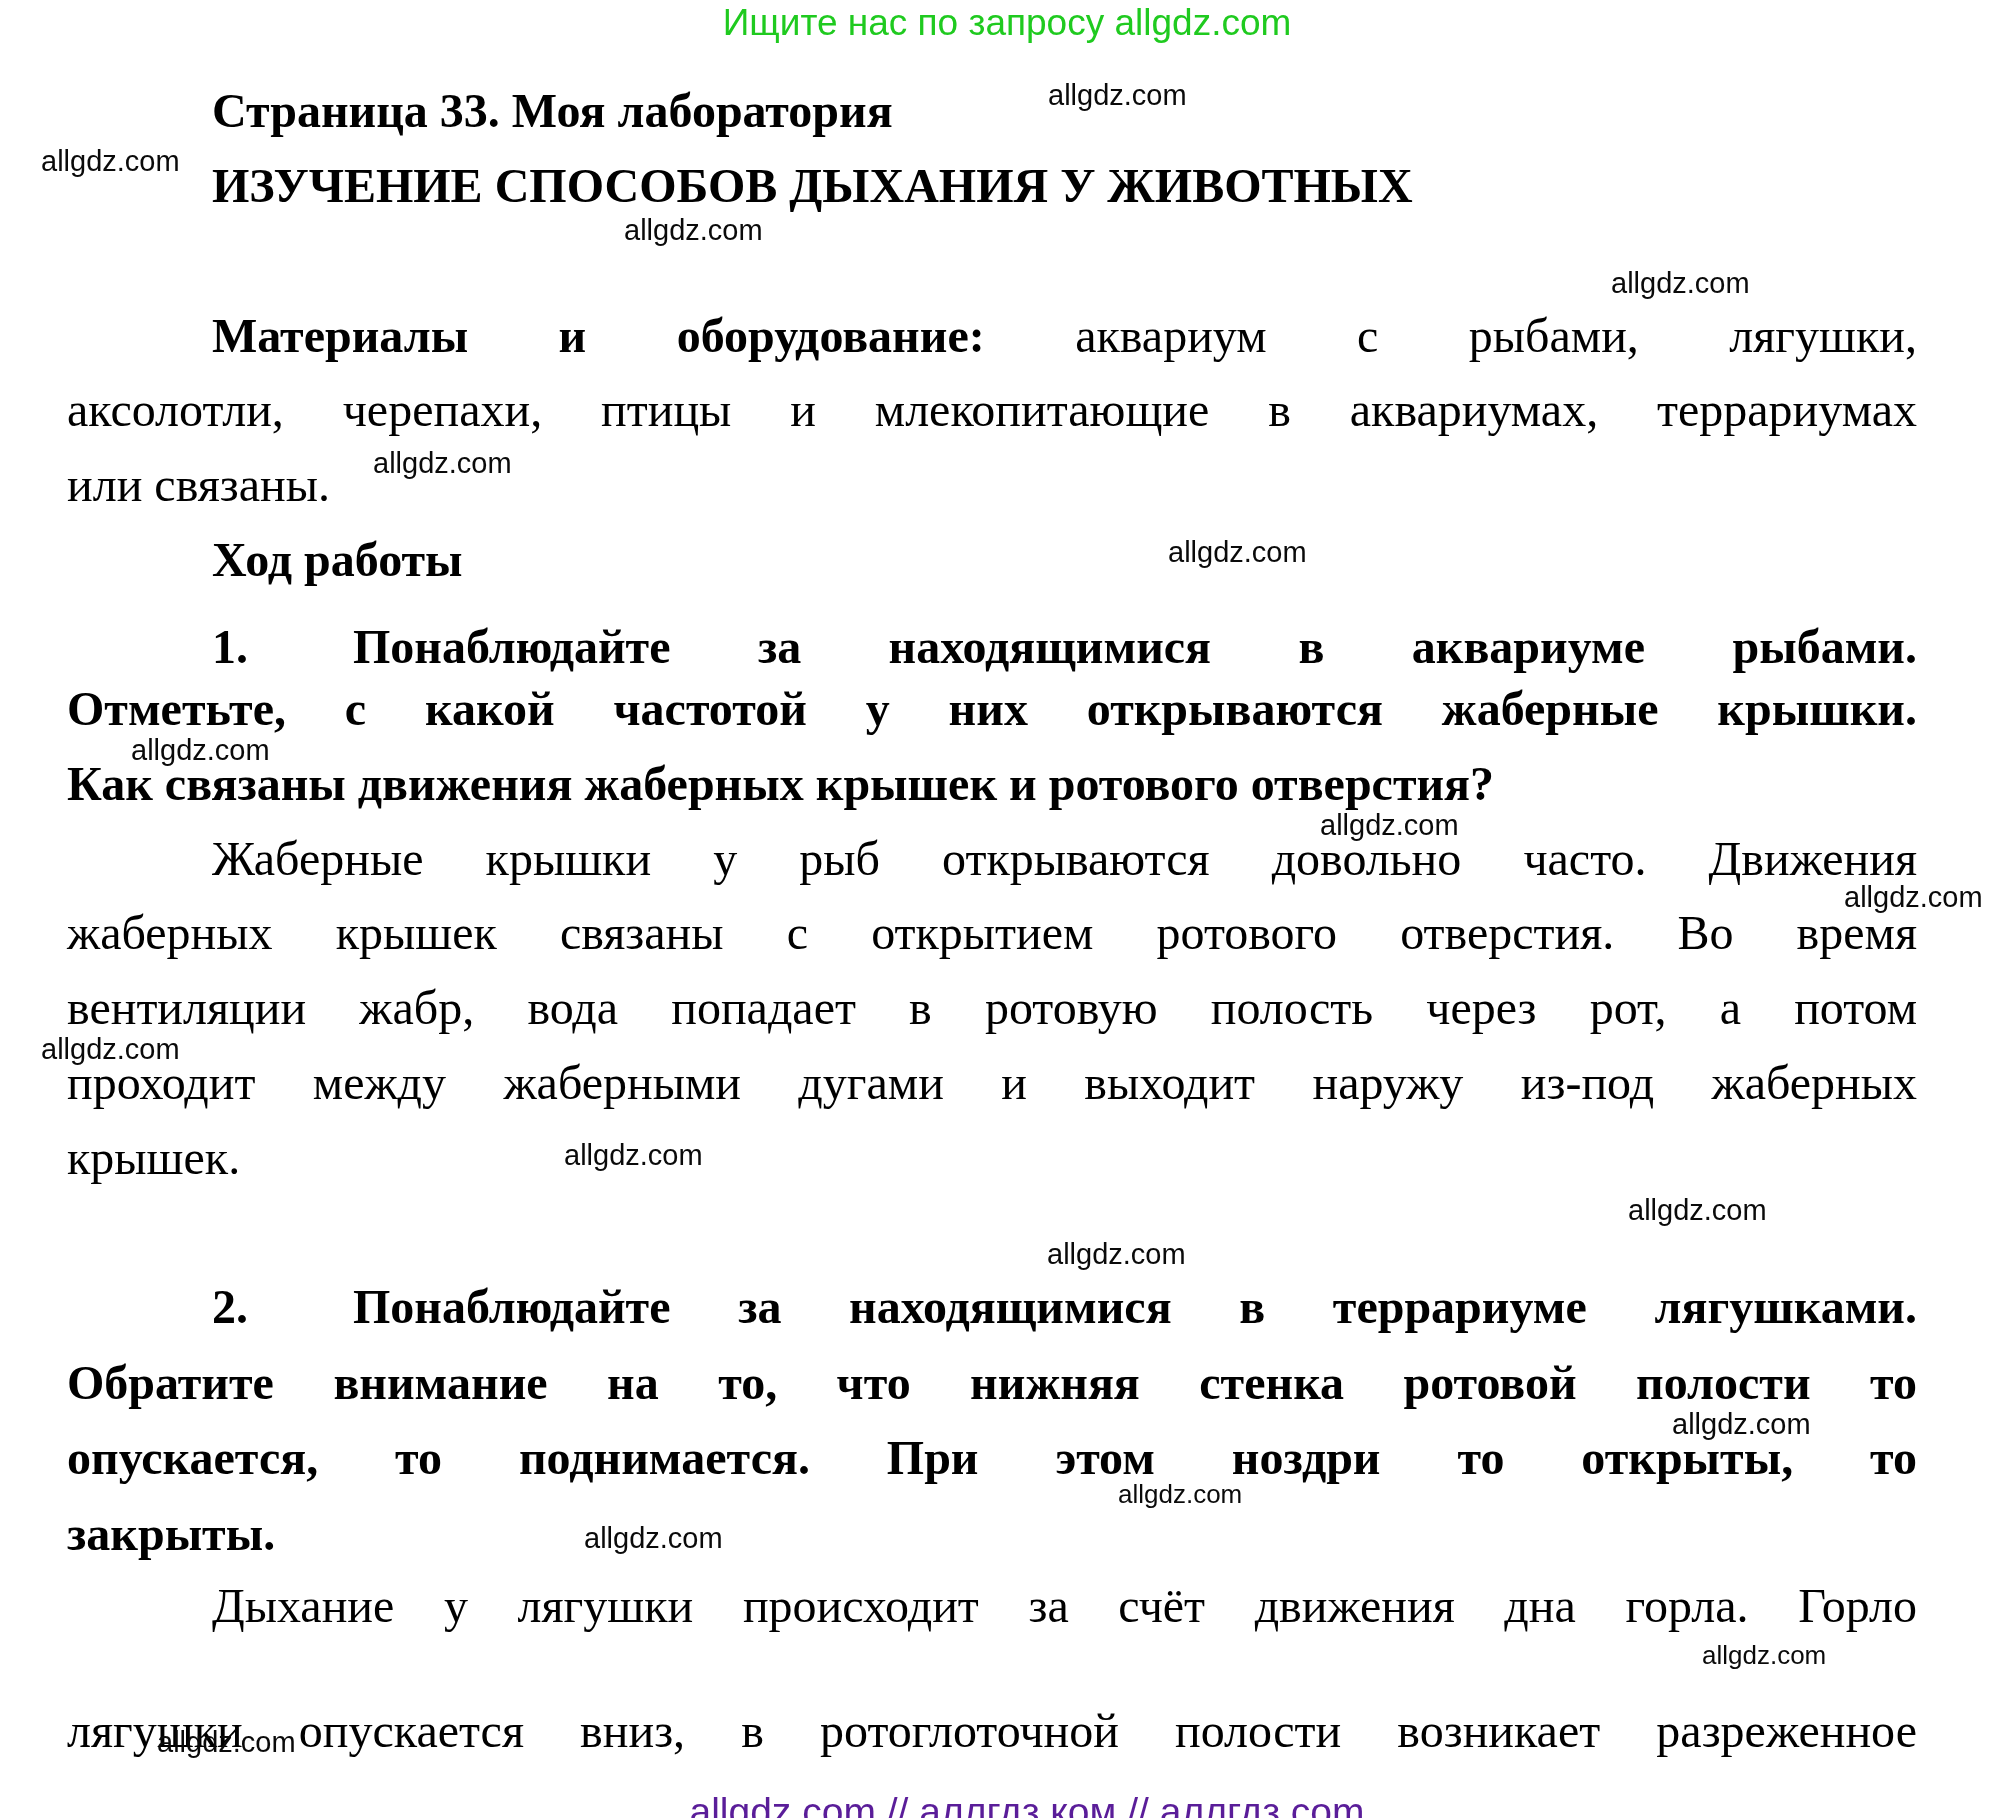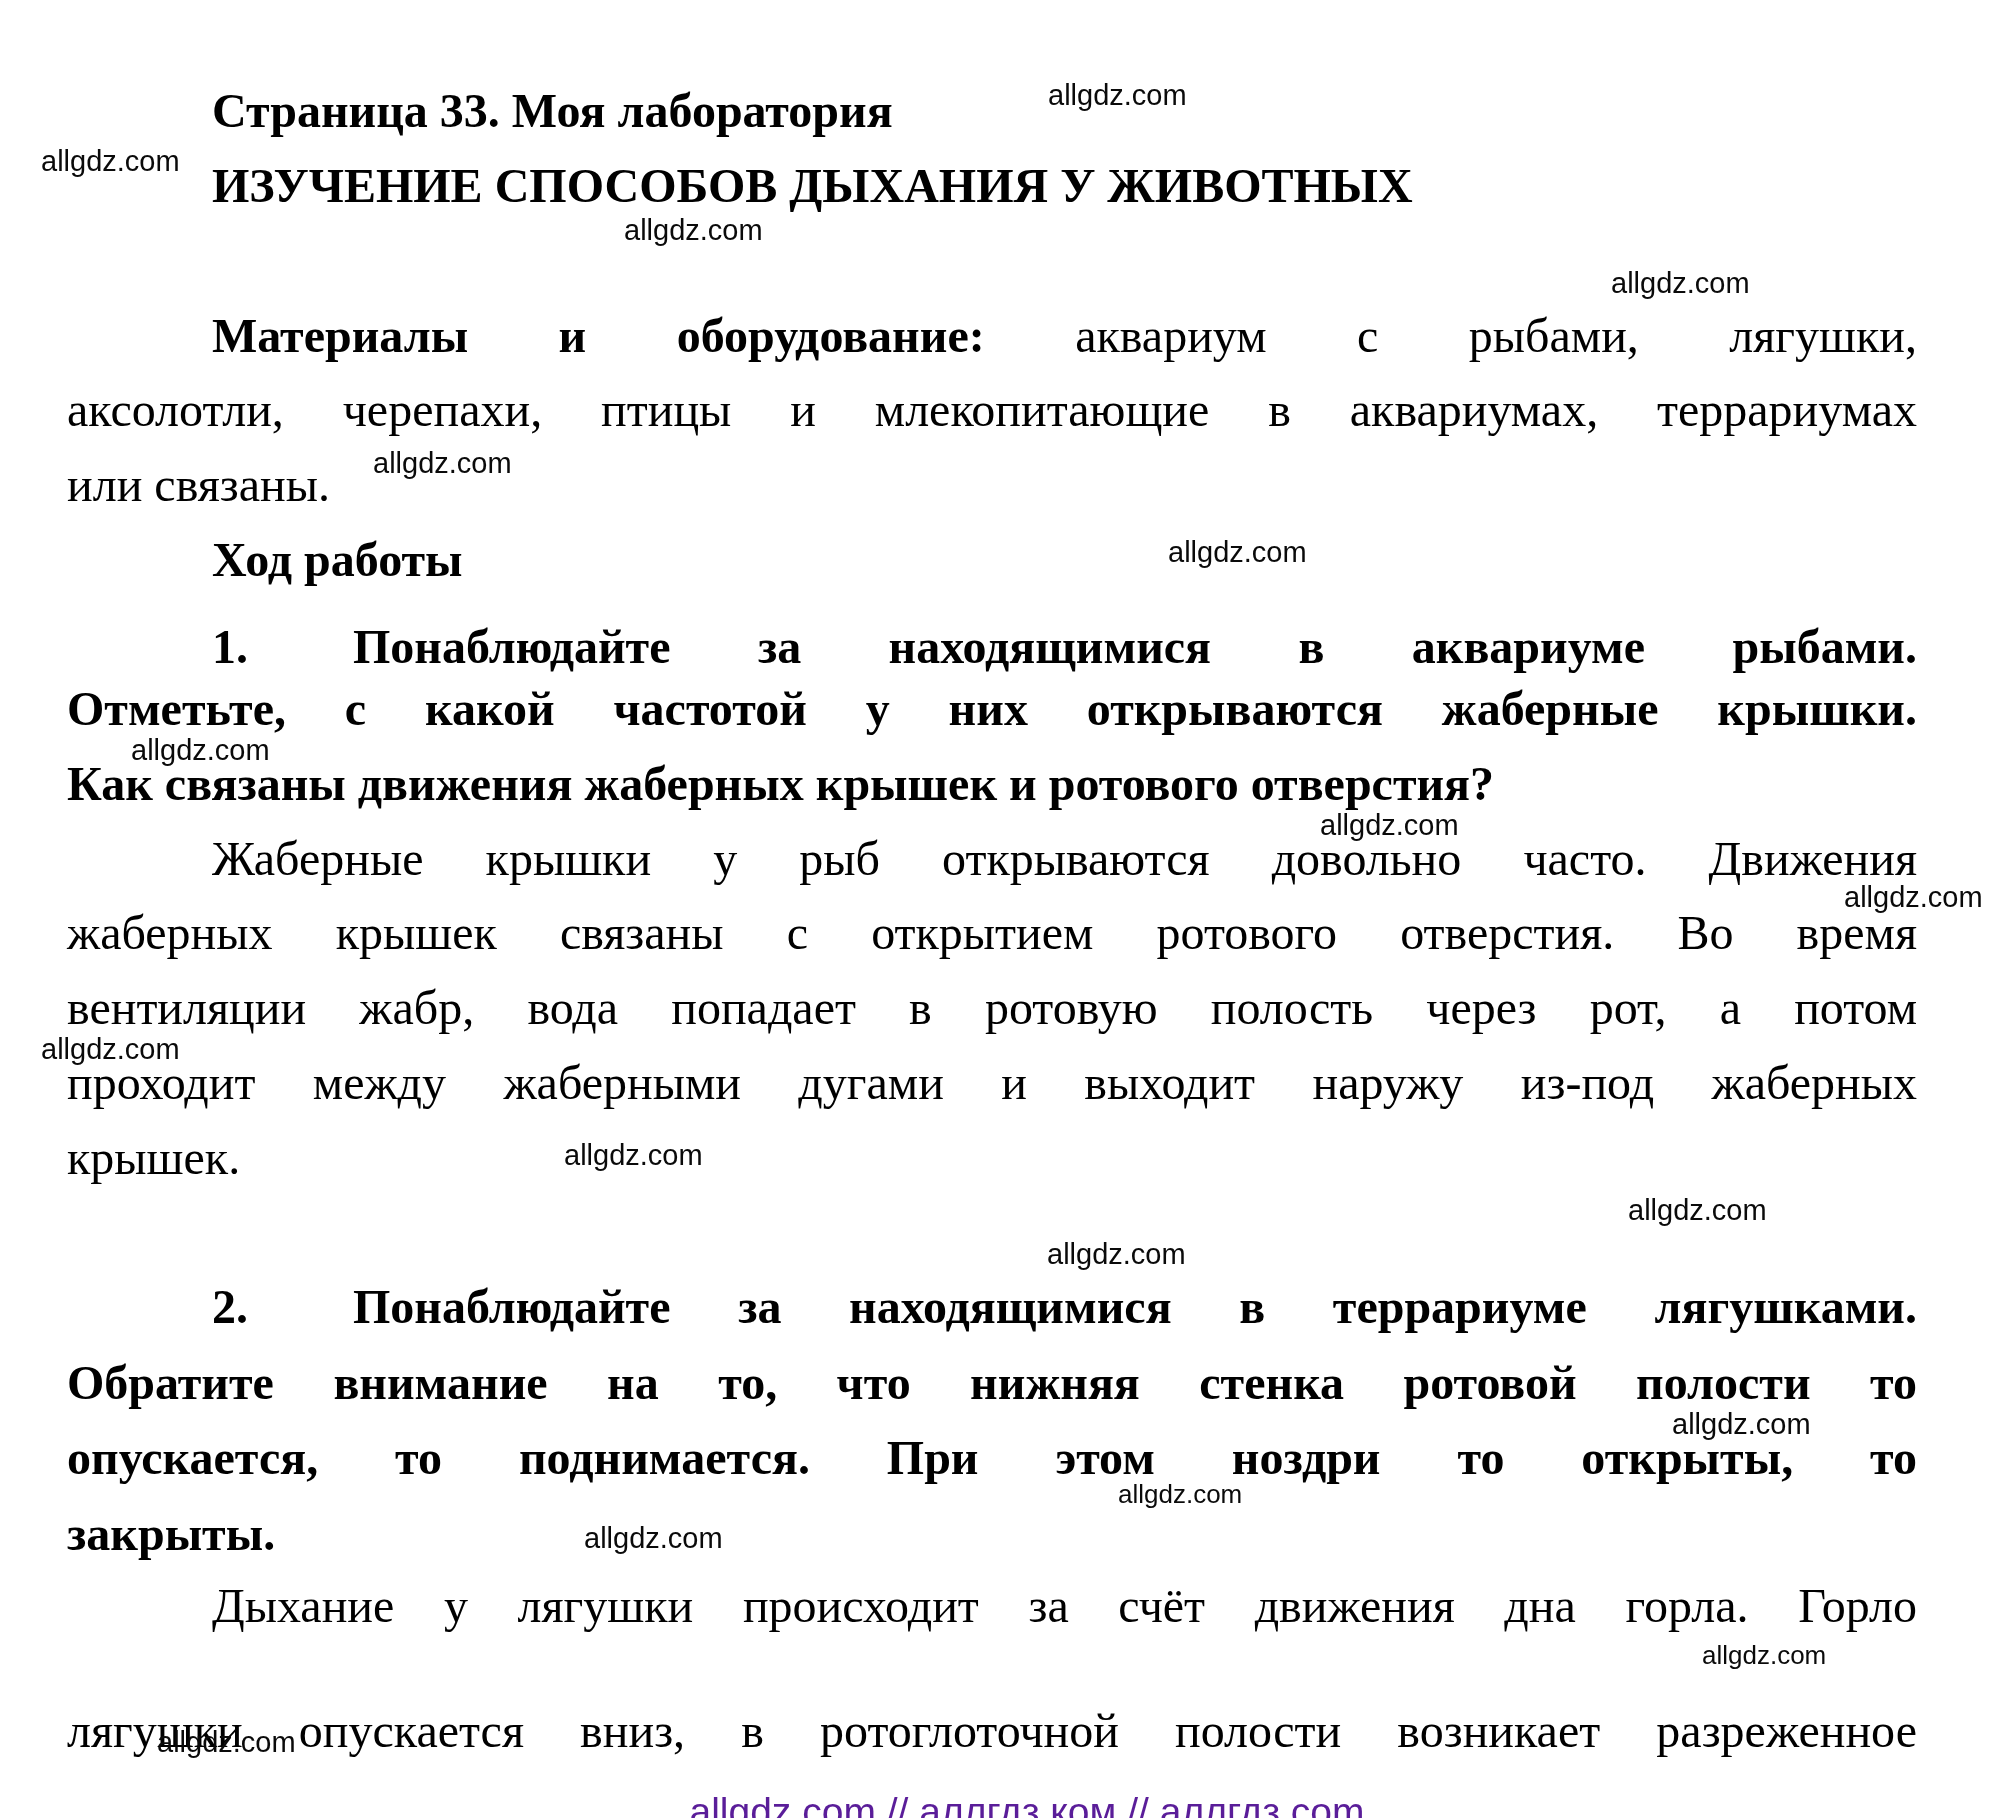--- a/index.html
+++ b/index.html
@@ -54,20 +54,21 @@
     color: var(--banner-bottom, #5a1d99);
     white-space: nowrap;
     margin-left: 20px;
   }
 </style>
 </head>
 <body>
 
 <div class="page">
 
+  <div class="banner-top">Ищите нас по запросу allgdz.com</div>
 
   <div class="t bold" style="left:212px; top:83px;">Страница 33. Моя лаборатория</div>
   <div class="t bold" style="left:212px; top:158px;">ИЗУЧЕНИЕ СПОСОБОВ ДЫХАНИЯ У ЖИВОТНЫХ</div>
 
 
   <div class="t just" style="left:67px; top:382px; width:1850px;">аксолотли, черепахи, птицы и млекопитающие в аквариумах, террариумах</div>
   <div class="t just" style="left:67px; top:308px; width:1850px; text-indent:145px;">
     <span class="bold">Материалы и оборудование:</span> <span>аквариум с рыбами, лягушки,</span>
   </div>
   <div class="t" style="left:67px; top:457px;">или связаны.</div>

